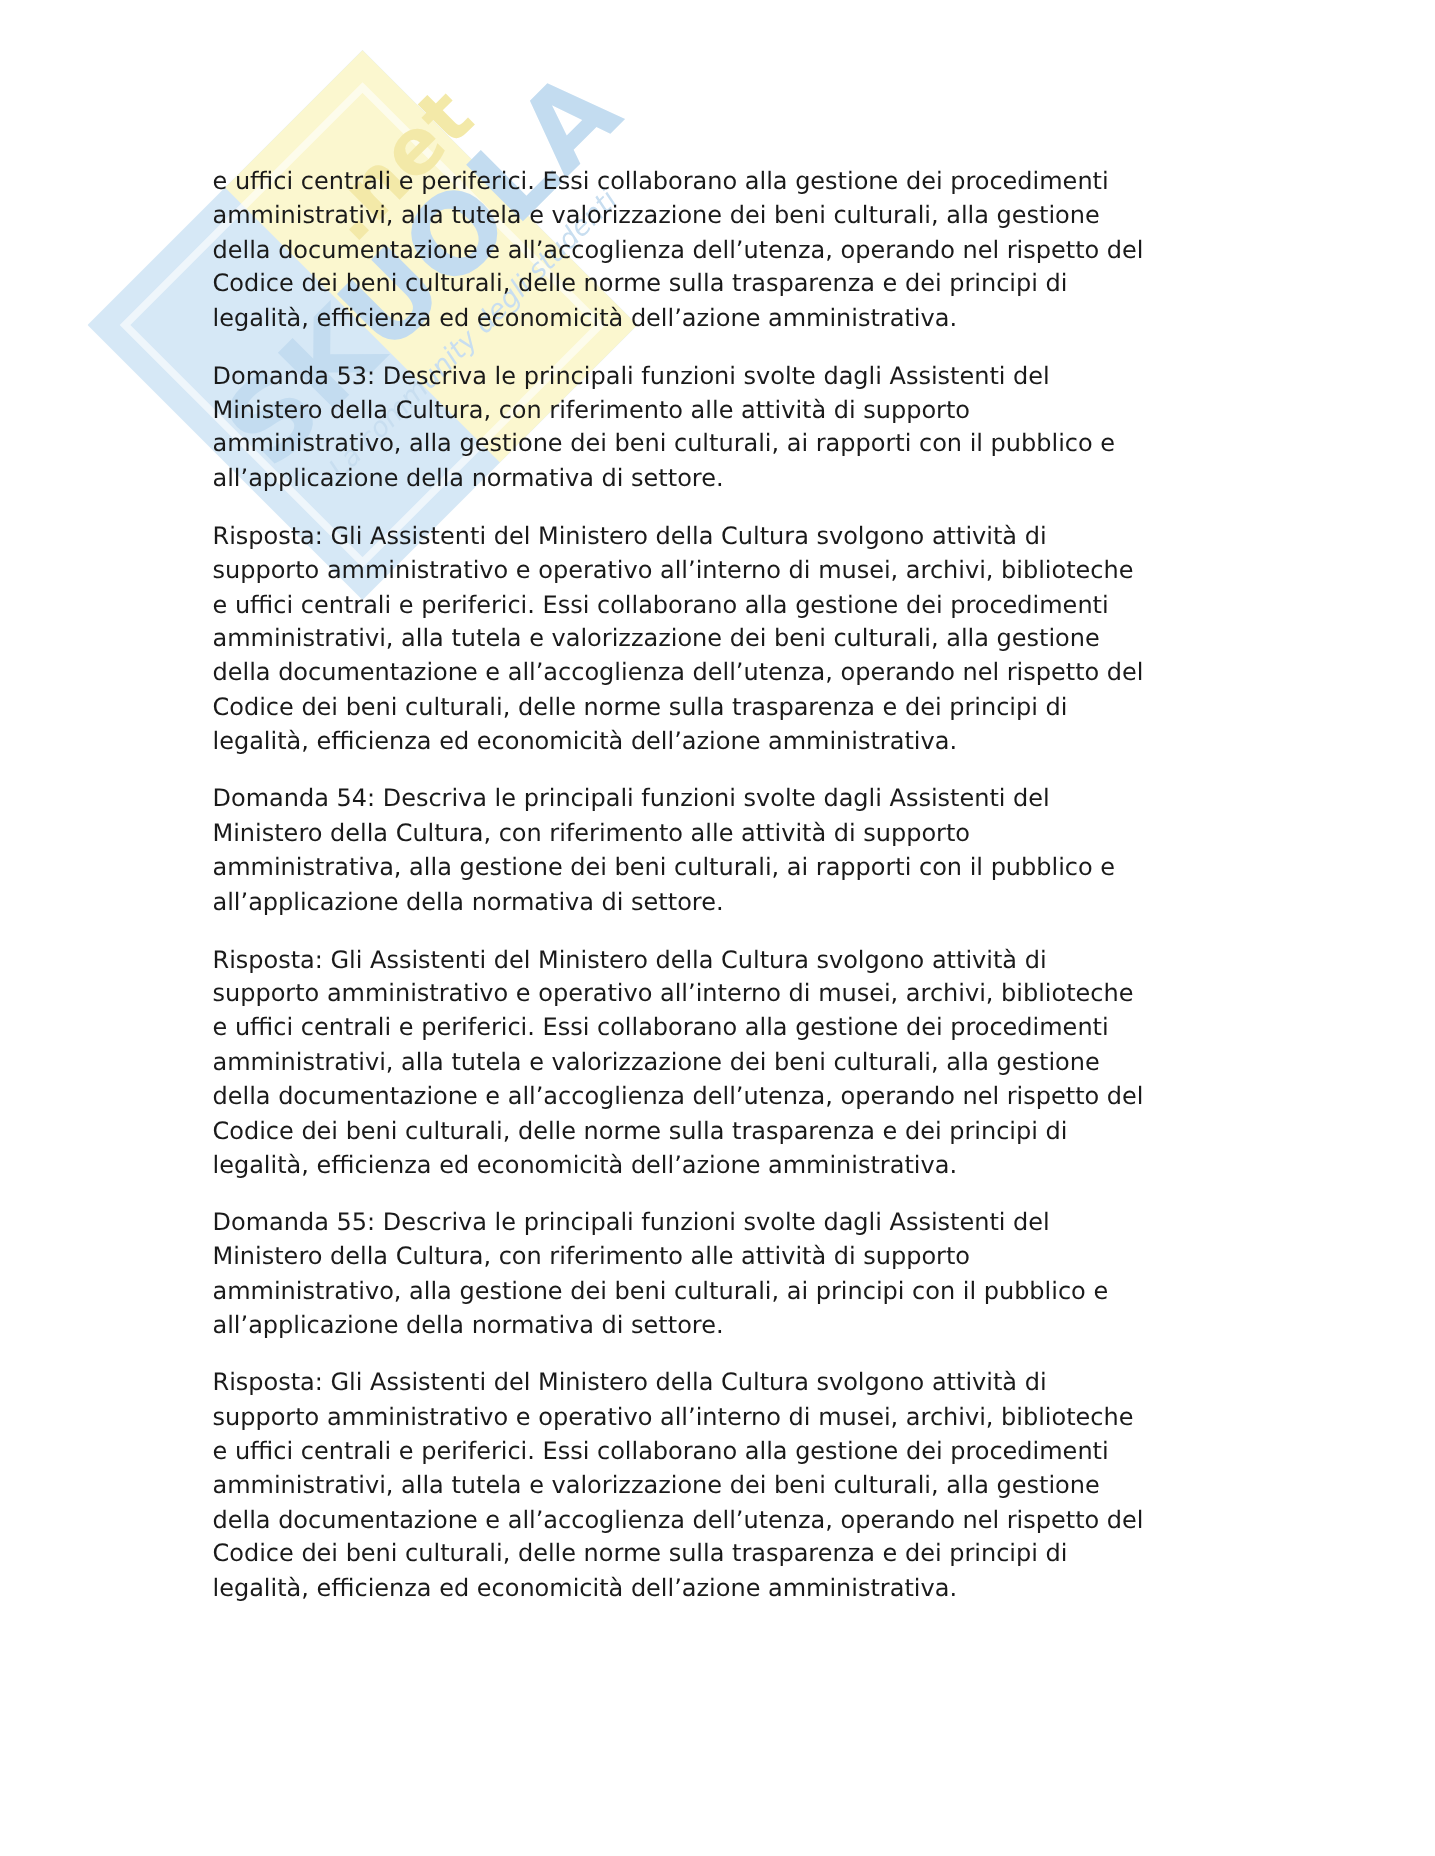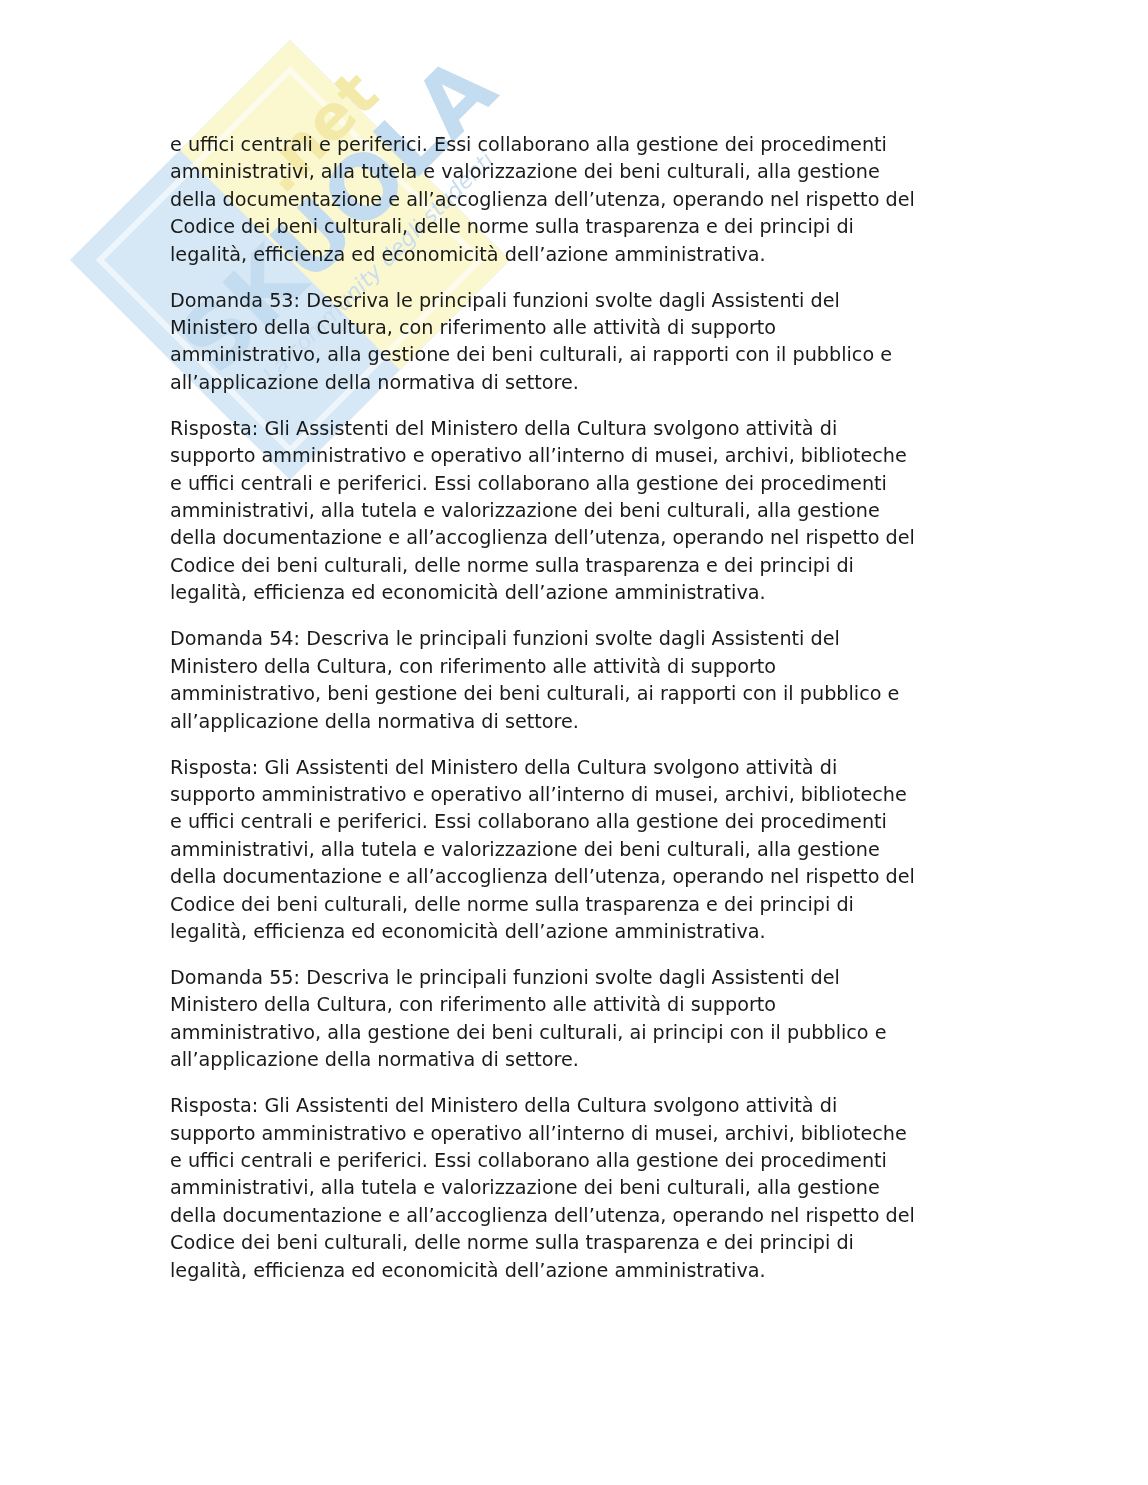--- a/index.html
+++ b/index.html
@@ -63,21 +63,21 @@
 all’applicazione della normativa di settore.</p>
   <p class="para">Risposta: Gli Assistenti del Ministero della Cultura svolgono attività di
 supporto amministrativo e operativo all’interno di musei, archivi, biblioteche
 e uffici centrali e periferici. Essi collaborano alla gestione dei procedimenti
 amministrativi, alla tutela e valorizzazione dei beni culturali, alla gestione
 della documentazione e all’accoglienza dell’utenza, operando nel rispetto del
 Codice dei beni culturali, delle norme sulla trasparenza e dei principi di
 legalità, efficienza ed economicità dell’azione amministrativa.</p>
   <p class="para">Domanda 54: Descriva le principali funzioni svolte dagli Assistenti del
 Ministero della Cultura, con riferimento alle attività di supporto
-amministrativo, beni gestione dei beni culturali, ai rapporti con il pubblico e
+amministrativa, alla gestione dei beni culturali, ai rapporti con il pubblico e
 all’applicazione della normativa di settore.</p>
   <p class="para">Risposta: Gli Assistenti del Ministero della Cultura svolgono attività di
 supporto amministrativo e operativo all’interno di musei, archivi, biblioteche
 e uffici centrali e periferici. Essi collaborano alla gestione dei procedimenti
 amministrativi, alla tutela e valorizzazione dei beni culturali, alla gestione
 della documentazione e all’accoglienza dell’utenza, operando nel rispetto del
 Codice dei beni culturali, delle norme sulla trasparenza e dei principi di
 legalità, efficienza ed economicità dell’azione amministrativa.</p>
   <p class="para">Domanda 55: Descriva le principali funzioni svolte dagli Assistenti del
 Ministero della Cultura, con riferimento alle attività di supporto

